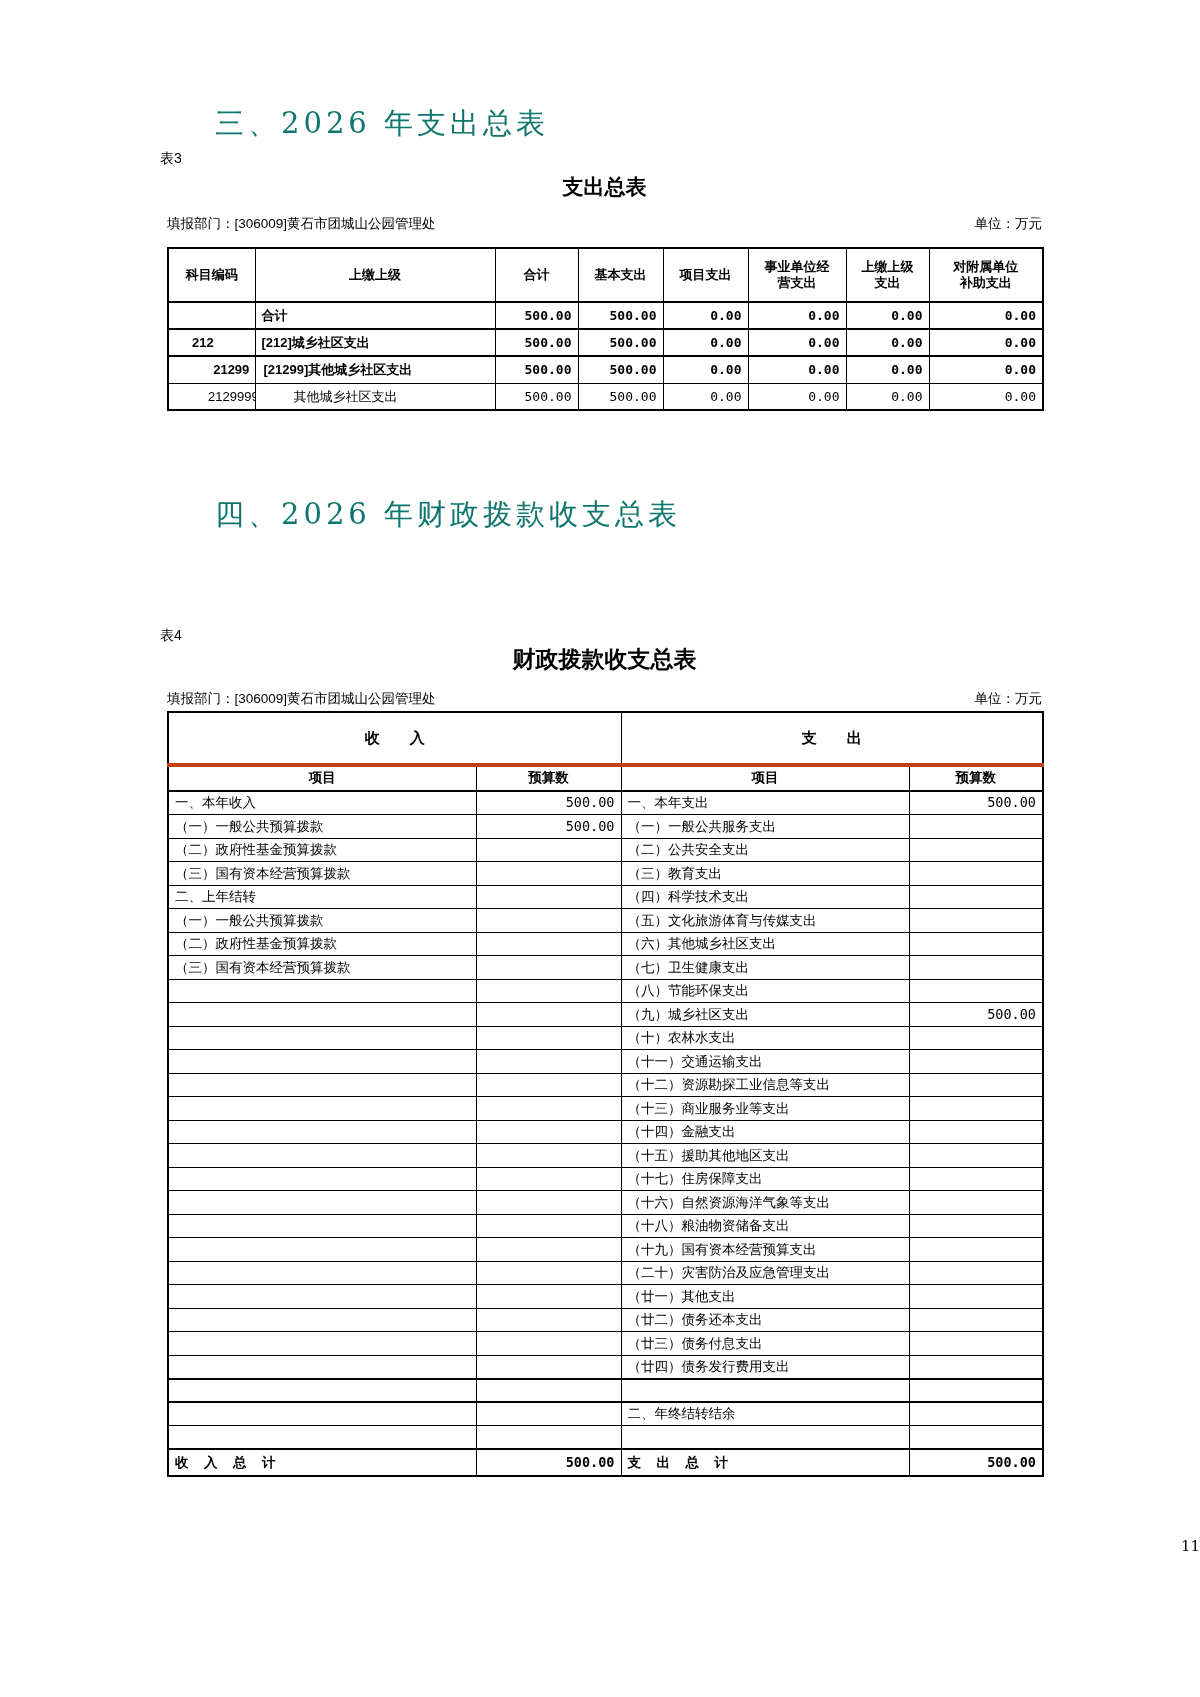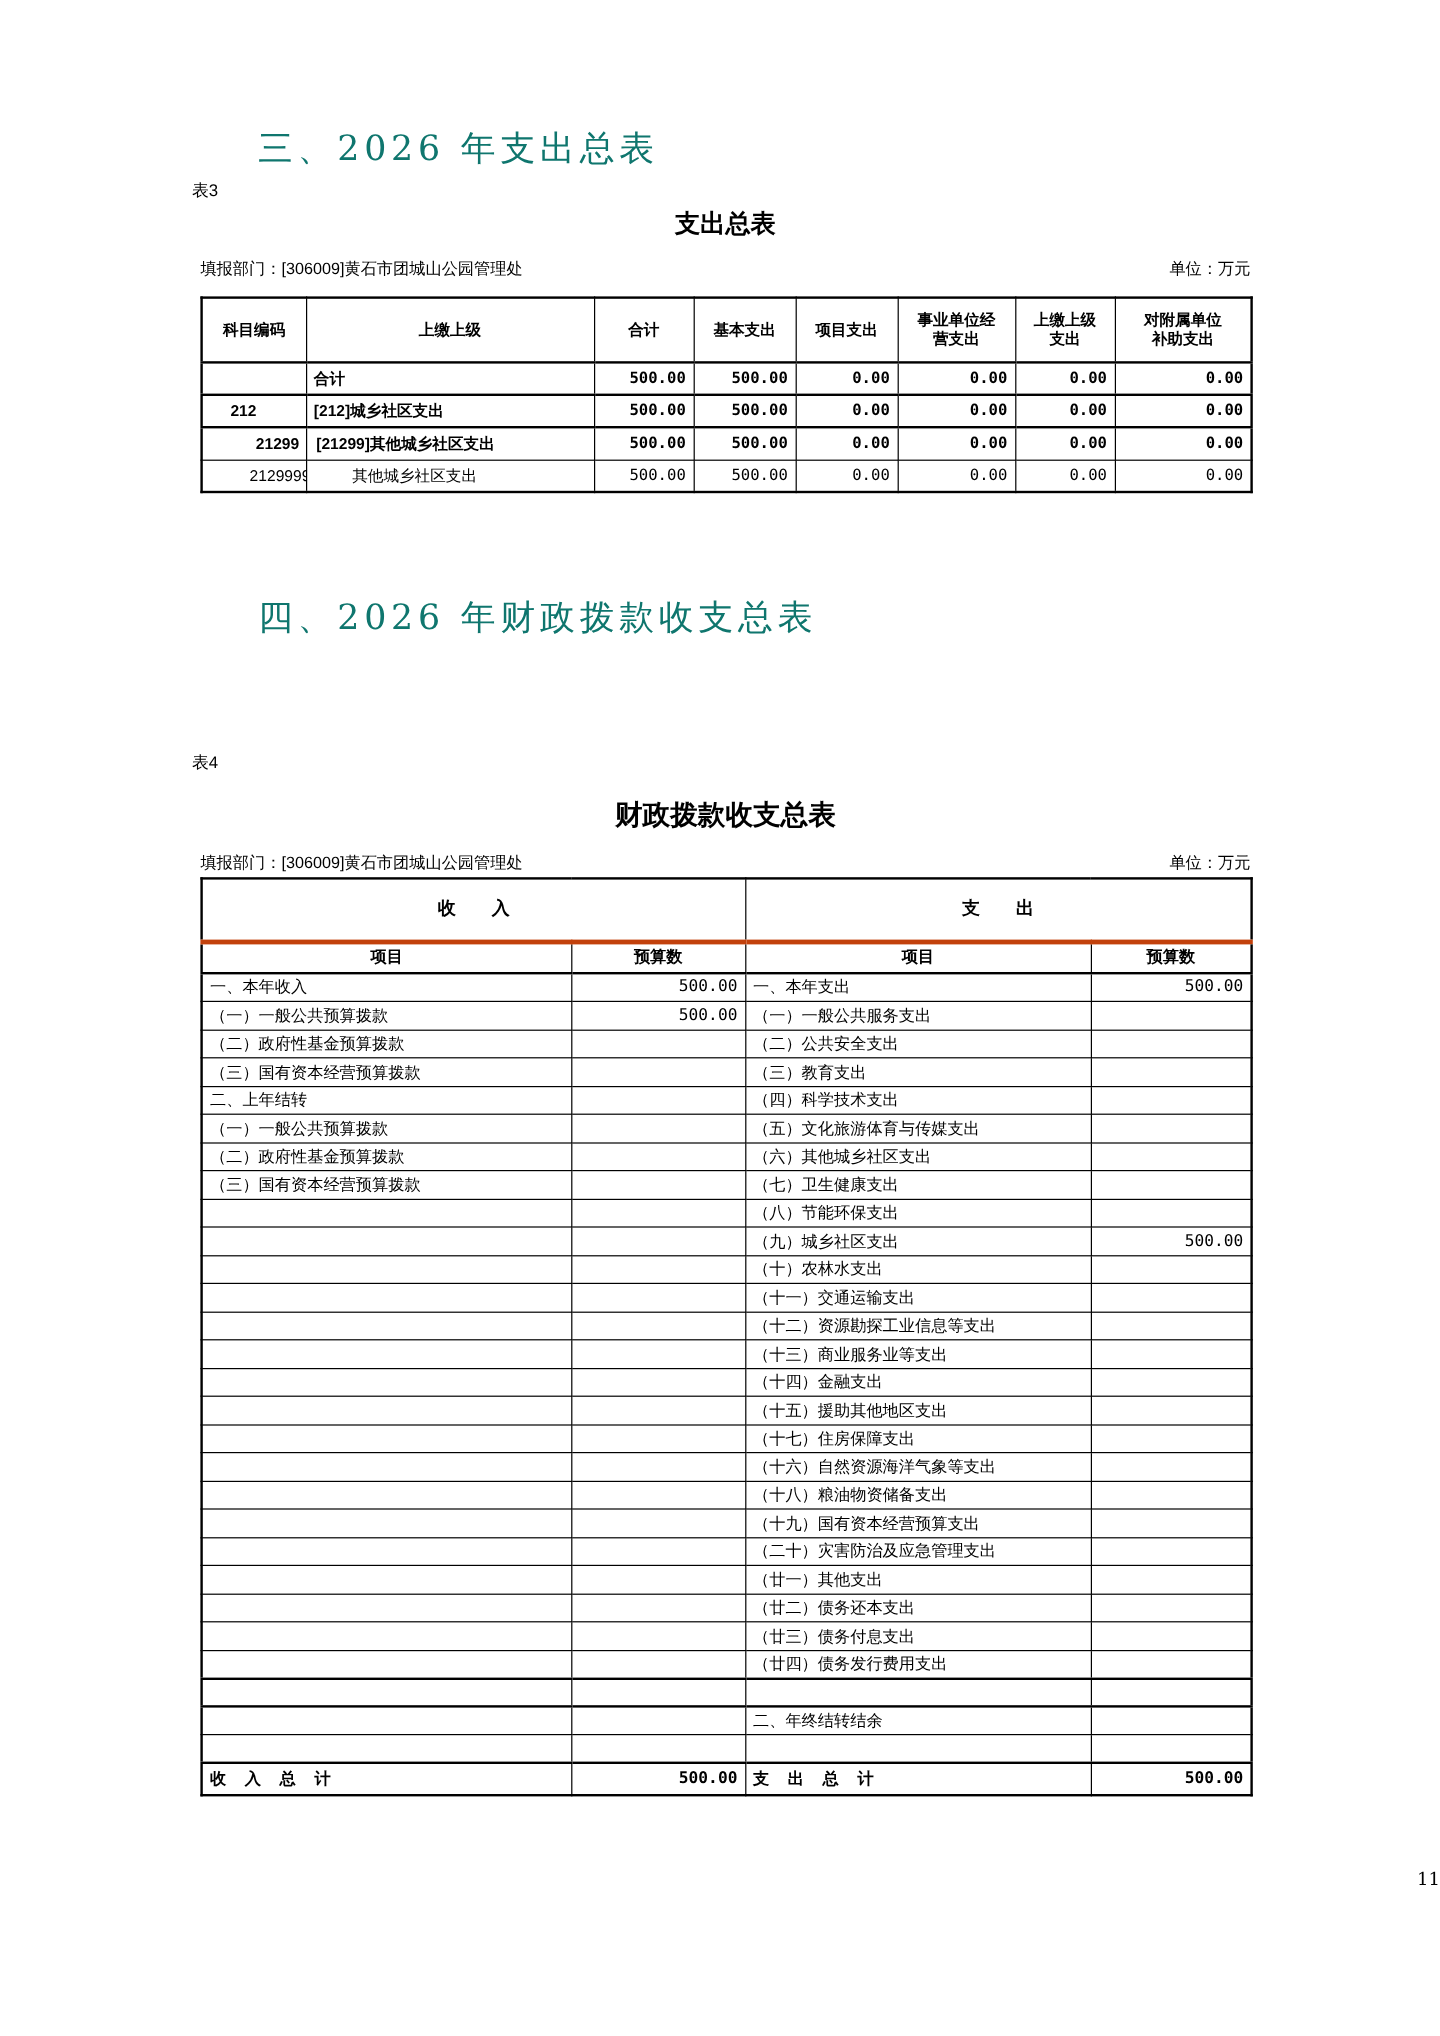--- a/index.html
+++ b/index.html
@@ -24,21 +24,21 @@
   }
   #sec3-heading { margin: 106px 0 0 215px; }
   #sec4-heading { margin: 86px 0 0 215px; }
   .tbl-label { margin: 8px 0 0 160px; font-size: 14px; line-height: 18px; }
   #sec4-label { margin-top: 94px; }
   .tbl-title {
     width: 875px; margin: 6px 0 0 167px;
     text-align: center; font-weight: bold; font-size: 21px; line-height: 28px;
     font-family: "Liberation Sans", sans-serif;
   }
-  #sec4-title { font-size: 23px; line-height: 30px; margin-top: 20px; }
+  #sec4-title { font-size: 23px; line-height: 30px; margin-top: 0; }
   .meta-row {
     width: 875px; margin: 14px 0 0 167px;
     display: flex; justify-content: space-between; align-items: flex-end;
     font-size: 13.5px; line-height: 18px;
   }
   #sec4-meta { margin-top: 16px; }
   table {
     width: 875px; margin: 14px 0 0 167px;
     border-collapse: collapse; table-layout: fixed;
     border: 2px solid #000;

